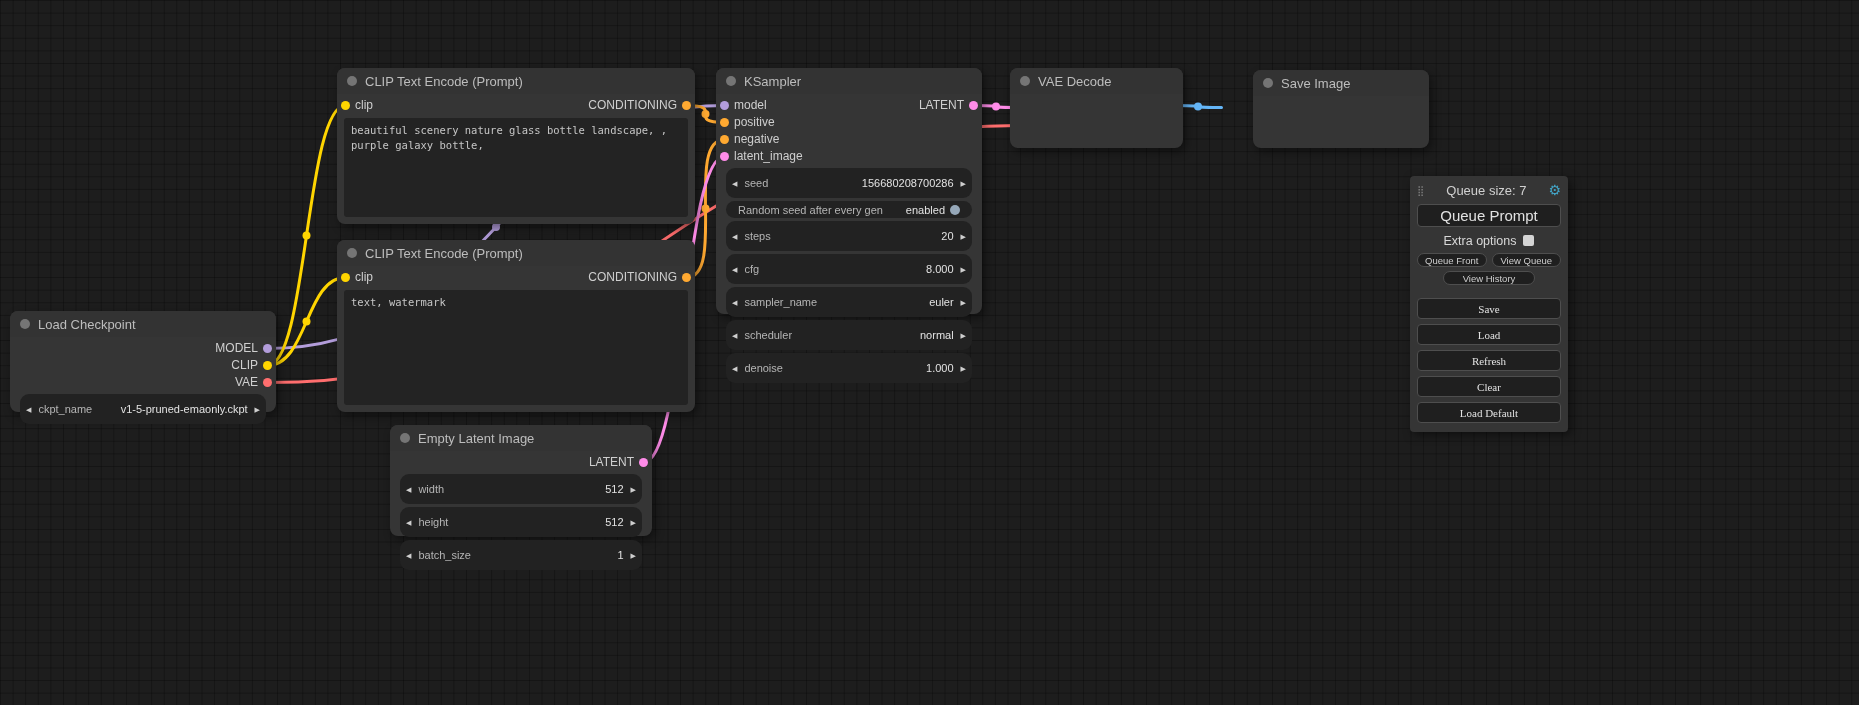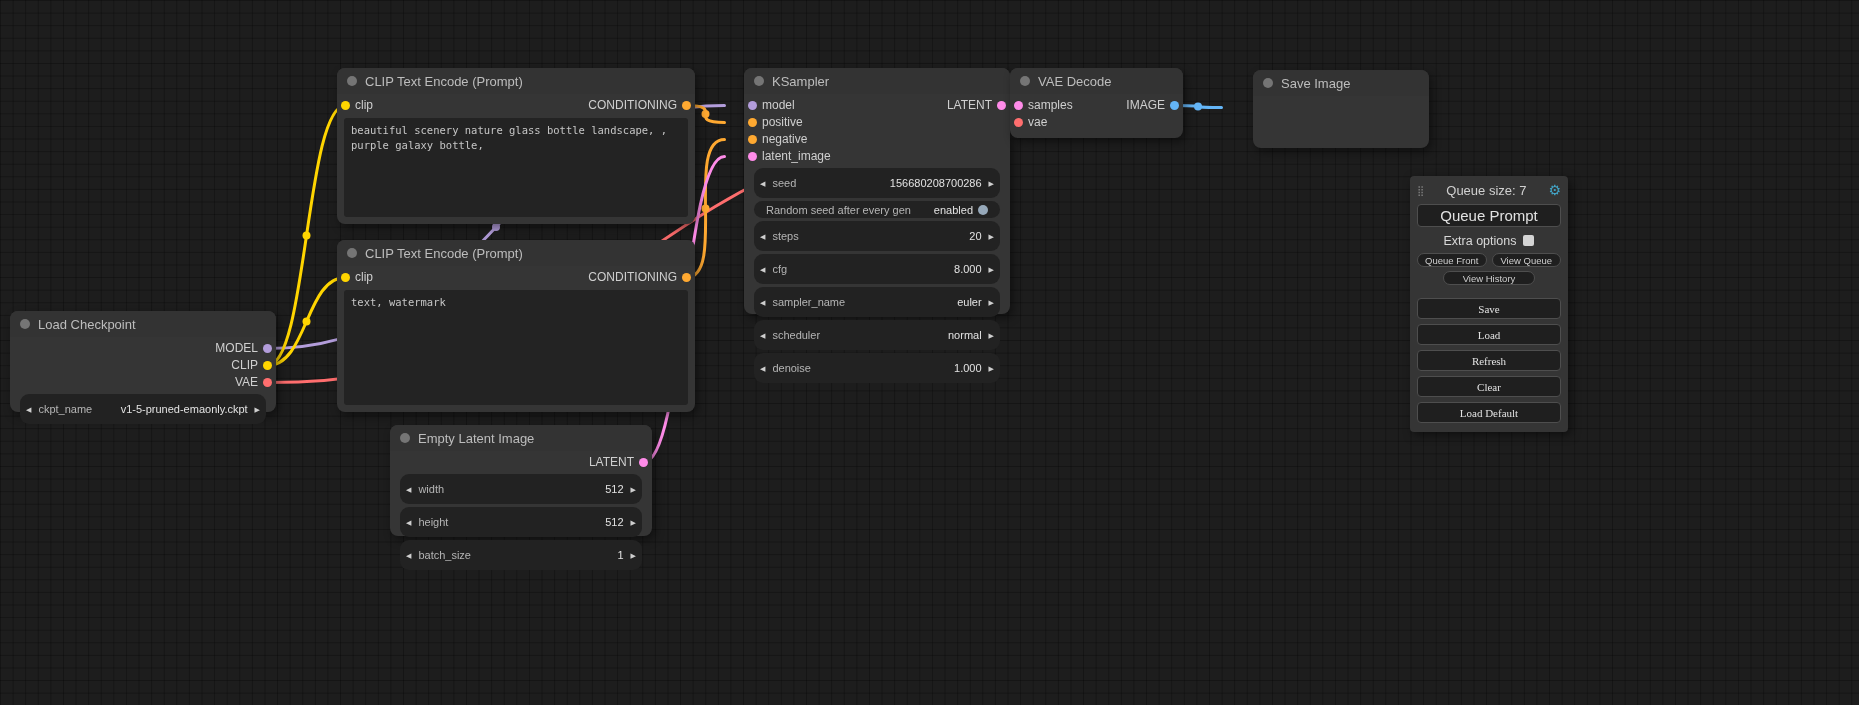--- a/index.html
+++ b/index.html
@@ -50,22 +50,22 @@
     position:absolute; left:7px; right:7px; background:#232323; border-radius:3px;
     padding:5px 7px; font-family:"DejaVu Sans Mono", monospace; font-size:10.5px;
     line-height:1.45; color:#c6c6c6; white-space:pre-wrap; overflow:hidden;
   }
 
   
   #node-load     { left:10px;   top:311px; width:266px; height:101px; }
   #node-clip-pos { left:337px;  top:68px;  width:358px; height:156px; }
   #node-clip-neg { left:337px;  top:240px; width:358px; height:172px; }
   #node-latent   { left:390px;  top:425px; width:262px; height:111px; }
-  #node-ksampler { left:744px;  top:68px;  width:266px; height:246px; }
-  #node-vae      { left:1010px; top:68px;  width:173px; height:70px;  }
+  #node-ksampler { left:716px;  top:68px;  width:266px; height:246px; }
+  #node-vae      { left:1010px; top:68px;  width:173px; height:80px;  }
   #node-save     { left:1213px; top:70px;  width:176px; height:78px;margin-left:40px;  }
   #node-clip-pos .node-text { top:50px; height:99px; }
   #node-clip-neg .node-text { top:50px; height:115px; }
 
   
   #menu-panel {
     position:absolute; left:1410px; top:176px; width:158px; z-index:3;
     background:#353535; border-radius:4px; padding:5px 7px 9px;
     box-shadow:3px 3px 10px rgba(0,0,0,0.5); color:#ddd;
   }
@@ -275,32 +275,20 @@
         <span class="warrow">▶</span>
       </div>
     </div>
   </div>
 
   <div class="node" id="node-vae">
     <div class="node-title">
       <span class="title-dot" style="background: rgb(117, 117, 117);"></span>
       <span>VAE Decode</span>
     </div>
-    <div class="node-body">
-      <div class="slot-row">
-        <span class="dot in" style="background: rgb(255, 140, 233);"></span>
-        <span class="in-label">samples</span>
-        <span class="out-label">IMAGE</span>
-        <span class="dot out" style="background: rgb(100, 181, 246);"></span>
-      </div>
-      <div class="slot-row">
-        <span class="dot in" style="background: rgb(255, 110, 110);"></span>
-        <span class="in-label">vae</span>
-      </div>
-    </div>
   </div>
 
   <div class="node" id="node-save">
     <div class="node-title">
       <span class="title-dot" style="background: rgb(117, 117, 117);"></span>
       <span>Save Image</span>
     </div>
   </div>
 
   <div id="menu-panel">

